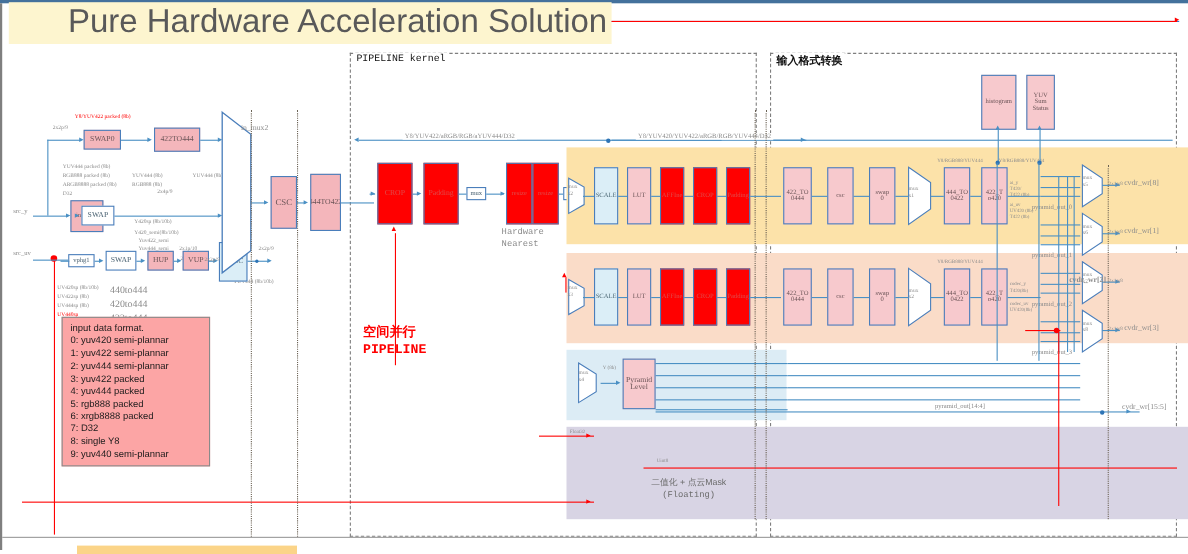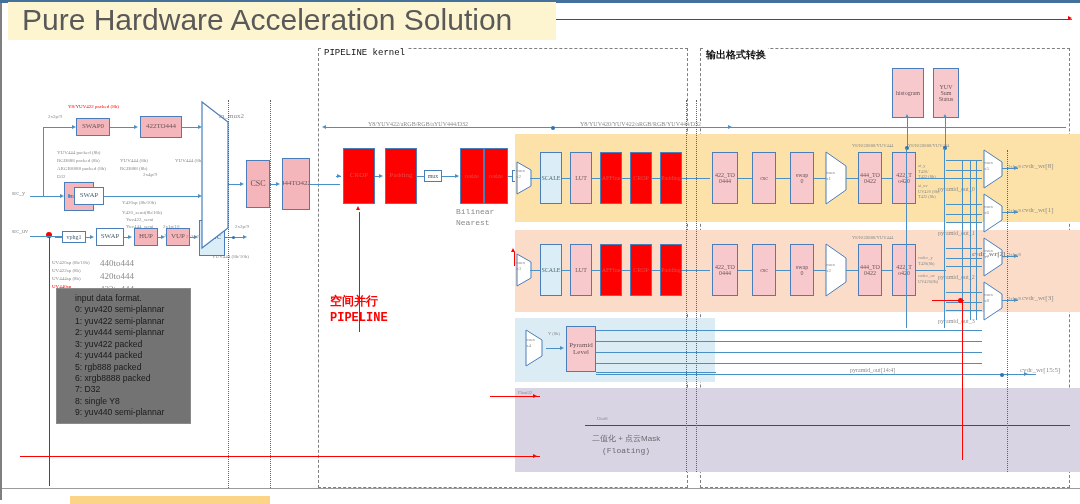--- a/index.html
+++ b/index.html
@@ -6,21 +6,21 @@
   body{width:1080px;height:504px;overflow:hidden;
        font-family:"Liberation Serif", serif;}
   #root{position:relative;width:1080px;height:504px;background:#ffffff;}
 
   .abs{position:absolute;box-sizing:border-box;}
 
   
   #title-bar{left:8px;top:2px;width:548px;height:38px;background:#fdf5cf;}
   #title-text{left:22px;top:1px;width:530px;height:38px;line-height:38px;
      font-family:"Liberation Sans", sans-serif;font-size:30px;color:#595959;
-     white-space:nowrap;}
+     white-space:nowrap;text-align:right;}
   #top-rule{left:556px;top:19px;width:516px;height:1px;background:#4472c4;}
   #top-rule2{left:0px;top:0px;width:1080px;height:3px;background:#44719c;}
   #left-edge{left:0px;top:3px;width:2px;height:497px;background:#7f7f7f;}
 
   
   .sect{border:1.5px dashed #7f7f7f;background:transparent;}
   .sect-label{font-family:"Liberation Mono", monospace;font-size:9px;color:#111;
      position:absolute;top:-1px;left:3px;background:#fff;padding:0 2px;white-space:nowrap;}
   .sect-label.cn{font-family:"Liberation Sans", sans-serif;font-weight:bold;font-size:10px;}
 
@@ -59,23 +59,23 @@
   .arrowRr{width:0;height:0;border-top:2.5px solid transparent;border-bottom:2.5px solid transparent;
      border-left:4px solid #ff0000;}
   .arrowUr{width:0;height:0;border-left:2.5px solid transparent;border-right:2.5px solid transparent;
      border-bottom:4px solid #ff0000;}
   .dot{background:#2e74b5;border-radius:50%;width:3px;height:3px;}
 
   
   .ann{color:#8b8b8b;font-family:"Liberation Serif", serif;white-space:nowrap;}
 
   
-  .legend{border:1px solid #8a8a8a;background:#737373;
+  .legend{border:1px solid #8a8a8a;background:#fca5a5;
      font-family:"Liberation Sans", sans-serif;font-size:8.6px;color:#1a1a1a;
-     padding:4px 18px;line-height:1.33;}
+     padding:4px 7px;line-height:1.33;}
   .legend-mono{border:1.2px solid #4a4a4a;border-radius:6px;background:#fff;
      font-family:"Liberation Mono", monospace;font-size:7.6px;color:#111;
      padding:3px 4px;line-height:1.28;}
 
   .cn{font-family:"Liberation Sans", sans-serif;}
   .redtxt{color:#ff0000;}
   .bigred{color:#ff0000;font-family:"Liberation Sans", sans-serif;font-size:12px;font-weight:bold;}
   .bigred2{color:#ff0000;font-family:"Liberation Mono", monospace;font-size:12px;font-weight:bold;}
 </style>
 </head>
@@ -90,21 +90,21 @@
   <div class="abs" id="top-rule"></div>
   <div class="abs" style="left:1068px;top:16px;">
       <div class="arrowRr"></div>
     </div>
   <div class="abs hr" style="left:556px;top:19px;width:514px;"></div>
 
   <div class="abs sect" style="left:318px;top:48px;width:370px;height:440px;">
     <span class="sect-label">PIPELINE kernel</span>
   </div>
   <div class="abs sect" style="left:700px;top:48px;width:370px;height:440px;">
-    <span class="sect-label cn">输出格式转换</span>
+    <span class="sect-label cn">输入格式转换</span>
   </div>
 
   <div class="abs ann f6" style="left:12px;top:190px;">src_y</div>
   <div class="abs ann f6" style="left:12px;top:228px;">src_uv</div>
 
   <div class="abs hl" style="left:30px;top:196px;width:32px;"></div>
   <div class="abs" style="left:60px;top:194px;">
       <div class="arrowR"></div>
     </div>
 
@@ -285,21 +285,21 @@
   <div class="abs" style="left:455px;top:174px;">
       <div class="arrowR"></div>
     </div>
 
   <div class="abs blk red f6" style="left:460px;top:148px;width:24px;height:56px;">
     <span>resize</span>
   </div>
   <div class="abs blk red f6" style="left:484px;top:148px;width:24px;height:56px;">
     <span>resize</span>
   </div>
-  <div class="abs ann f8" style="left:456px;top:207px;font-family:'Liberation Mono',monospace;">Bilinear</div>
+  <div class="abs ann f8" style="left:456px;top:207px;font-family:'Liberation Mono',monospace;">Hardware</div>
   <div class="abs ann f8" style="left:456px;top:218px;font-family:'Liberation Mono',monospace;">Nearest</div>
 
   <div class="abs blk white f6" style="left:512px;top:170px;width:18px;height:12px;">
     <span>mux</span>
   </div>
   <div class="abs hl" style="left:508px;top:176px;width:4px;"></div>
 
   <div class="abs vr" style="left:359px;top:212px;height:120px;"></div>
   <div class="abs" style="left:356px;top:206px;">
       <div class="arrowUr"></div>

